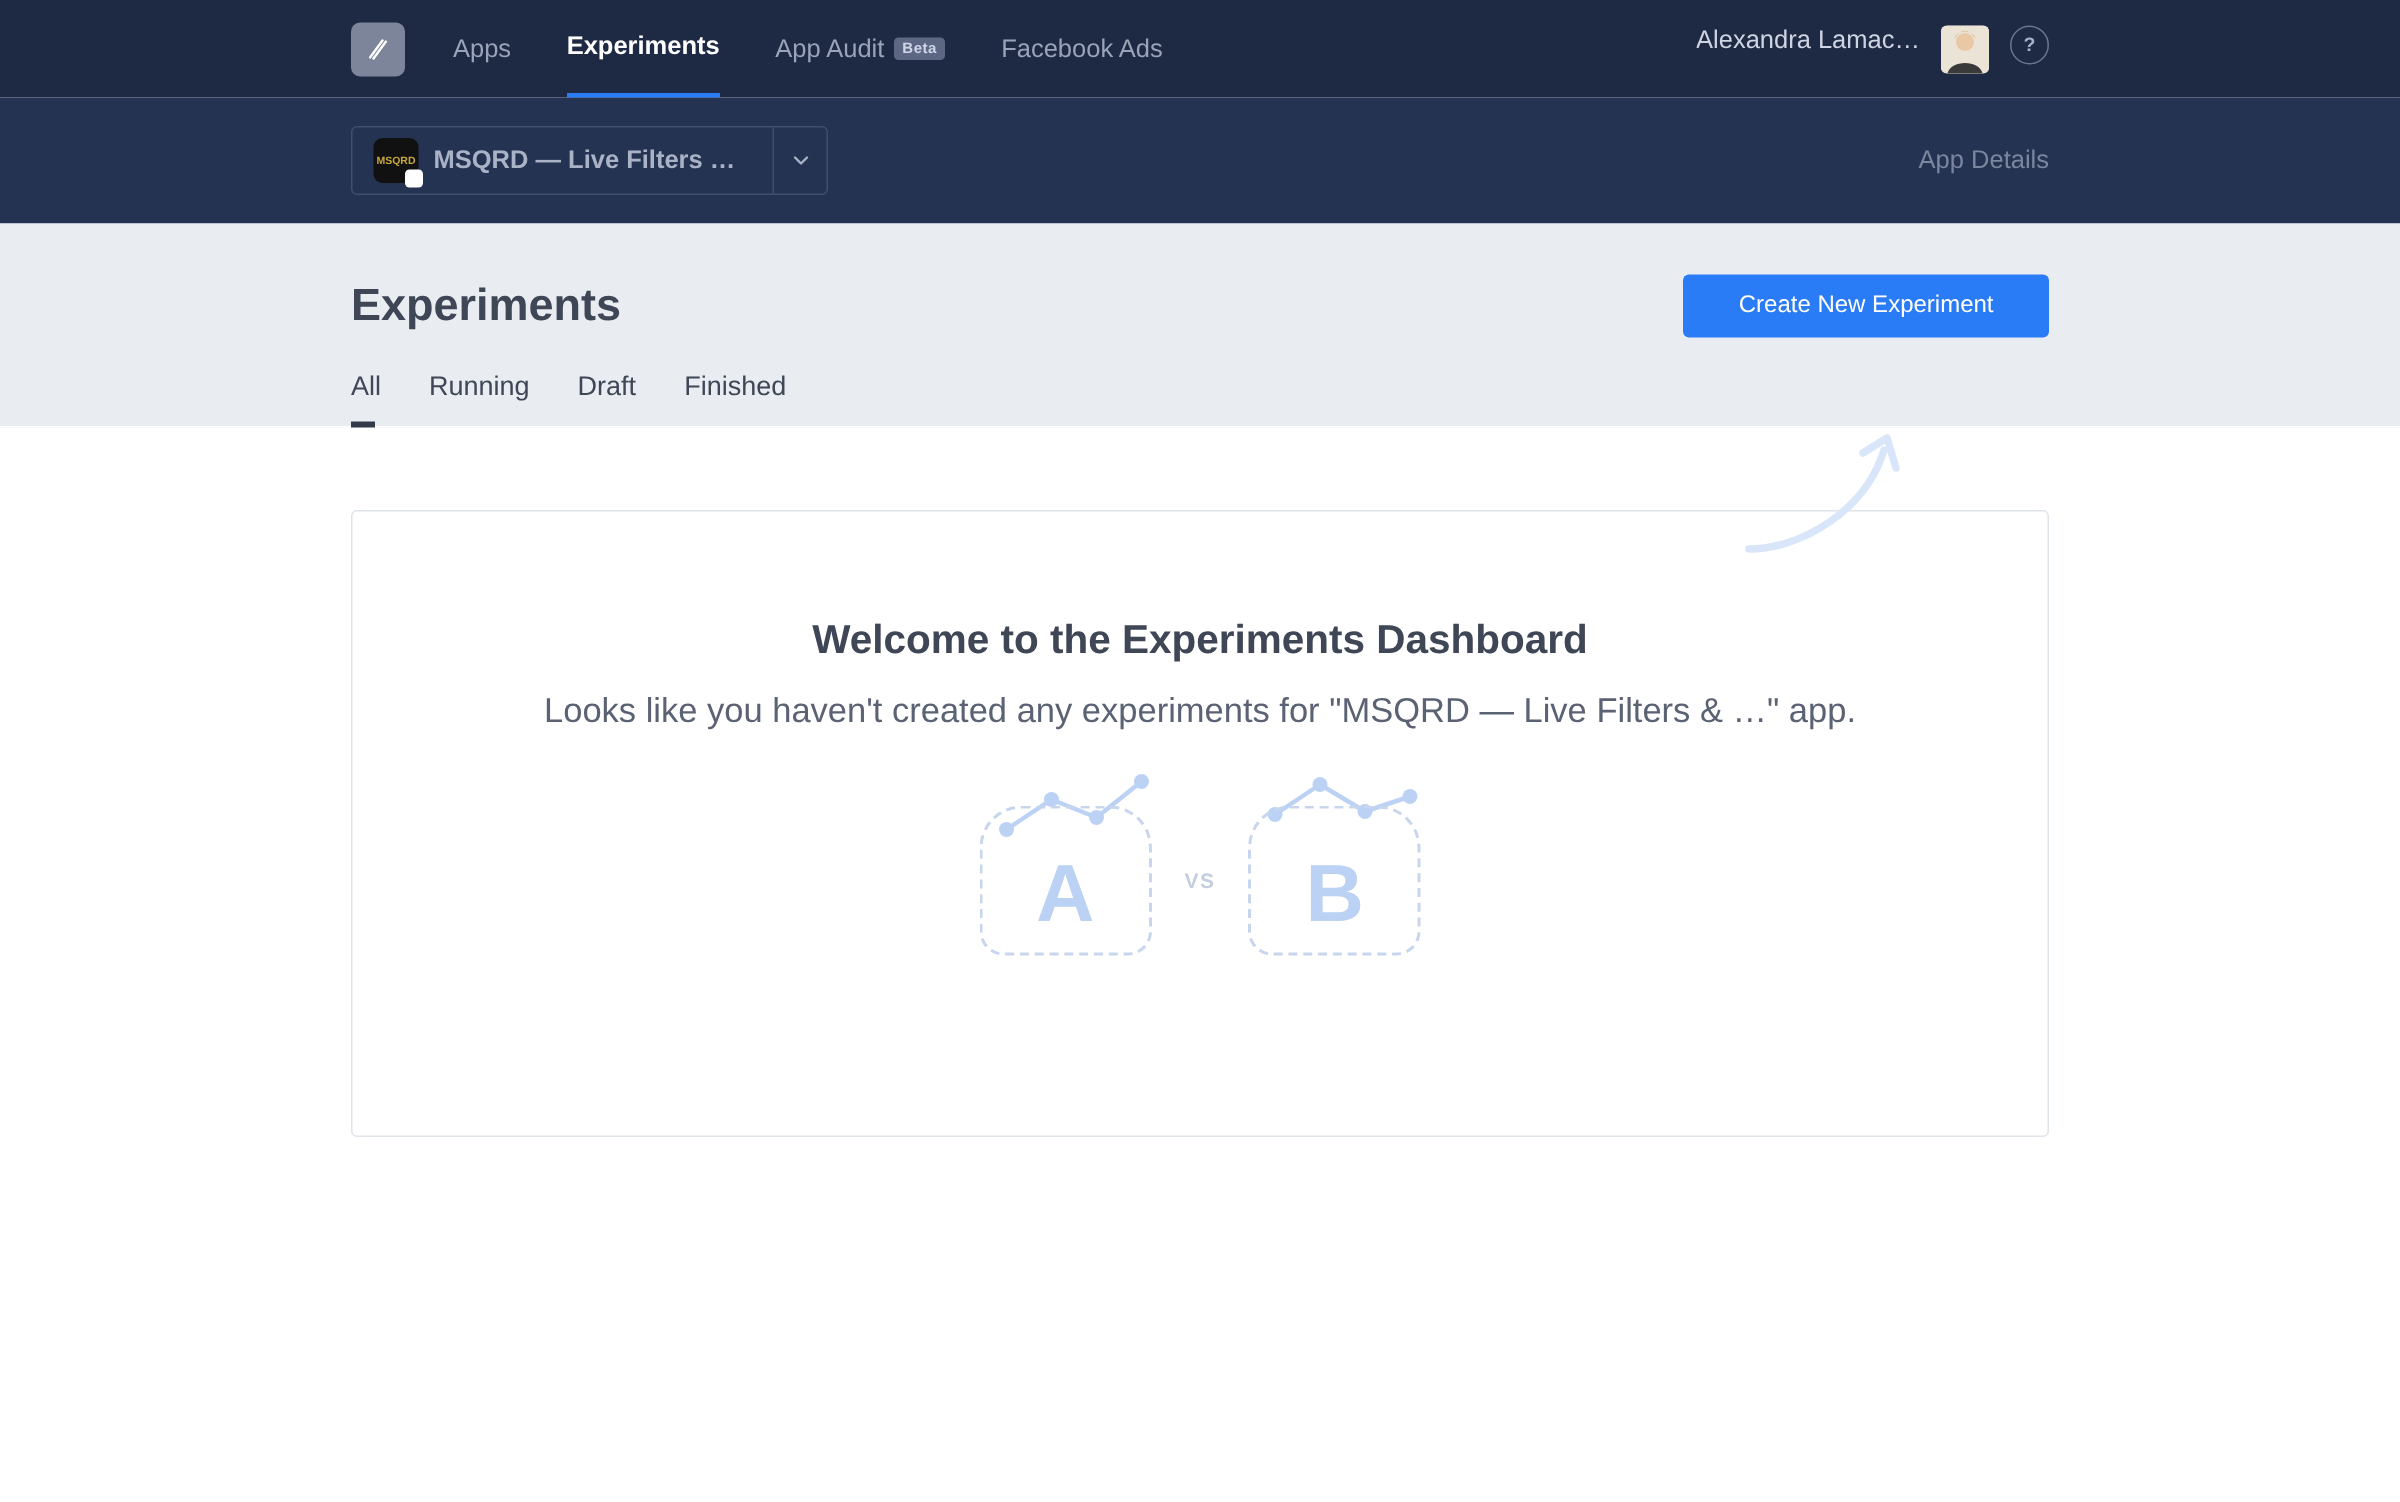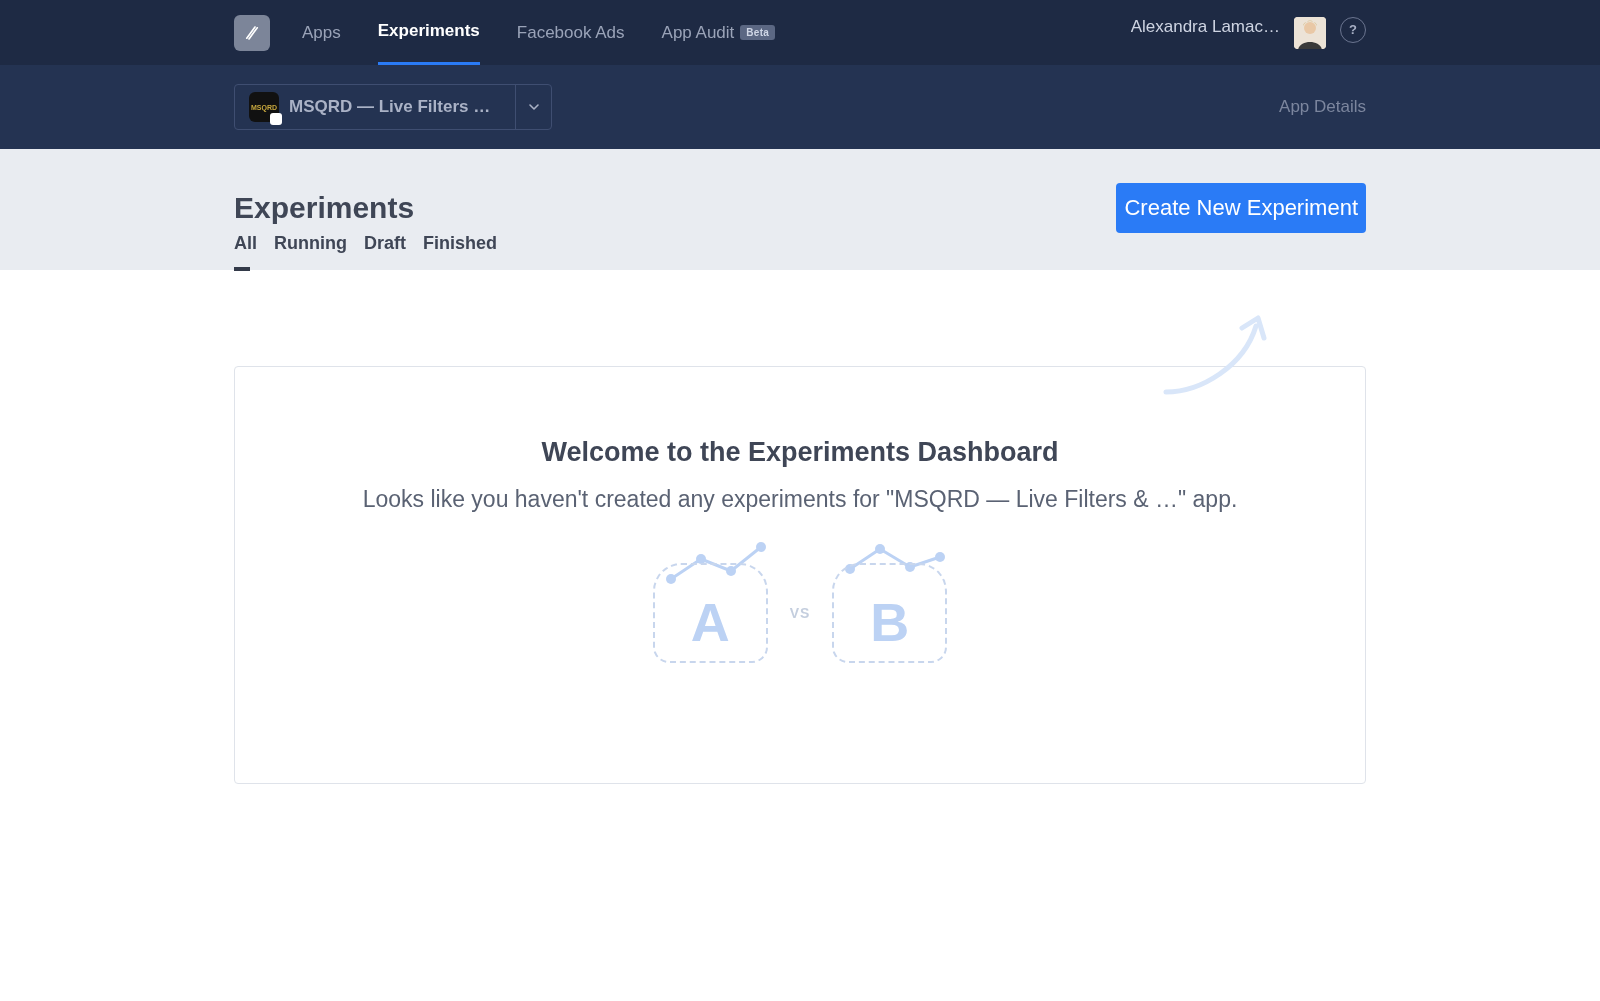--- a/index.html
+++ b/index.html
@@ -133,44 +133,44 @@
     background:var(--grey-light);
     padding:34px 0 0;
     border-bottom:1px solid #fff; 
   }
   .page-header-top{display:flex;align-items:center;justify-content:space-between;}
   .page-title{
     font-size:30px;font-weight:700;color:var(--grey-dark);
   }
   .new-exp-btn{
     background:var(--blue);color:#fff;border:none;border-radius:4px;
-    font-size:22px;padding:12px 8px;cursor:pointer;
+    font-size:16px;padding:12px 37px;cursor:pointer;
     font-weight:400;
   }
   .tabs{
-    display:flex;gap:17px;font-weight:bold;
+    display:flex;gap:32px;margin-top:22px;
   }
   .tab{
     font-size:18px;color:var(--grey-dark);padding-bottom:16px;cursor:pointer;
     position:relative;
   }
   .tab.active::after{
     content:"";position:absolute;left:0;bottom:-1px;width:16px;height:4px;background:#333a49;
   }
 
   
   .main{padding-top:55px;position:relative;}
   .main .container{position:relative;}
   .hint-arrow{
     position:absolute;right:90px;top:-56px;width:120px;height:90px;
     pointer-events:none;
   }
   .card{
     border:1px solid var(--border);border-radius:4px;
-    padding:70px 56px 120px;text-align:center;background:#fff;margin-top:40px;
+    padding:70px 56px 120px;text-align:center;background:#fff;
   }
   .welcome-title{
     font-size:27px;font-weight:700;color:var(--grey-dark);margin-bottom:18px;
   }
   .welcome-sub{
     font-size:23px;color:#5a6273;
   }
   .welcome-link{
     display:block;margin-top:2px;
     color:var(--blue);font-size:19px;cursor:pointer;
@@ -203,25 +203,25 @@
 <div class="topbar">
   <div class="container">
     <div class="logo">
       <svg viewBox="0 0 24 24">
         <path d="M5 19 L16 4 M8 20 L19 5" stroke="#fff" stroke-width="2.2" stroke-linecap="round" fill="none"></path>
       </svg>
     </div>
     <nav class="nav">
       <div class="nav-item">Apps</div>
       <div class="nav-item active">Experiments</div>
-      <div class="nav-item">Facebook Ads</div>
       <div class="nav-item">
         <span>App Audit</span>
         <span class="badge-beta">Beta</span>
       </div>
+      <div class="nav-item">Facebook Ads</div>
     </nav>
     <div class="topbar-right">
       <span class="username">Alexandra Lamac…</span>
       <div class="avatar">
         <svg viewBox="0 0 32 32">
           <rect width="32" height="32" fill="#ece3d7"></rect>
           <circle cx="16" cy="11" r="6" fill="#e9c8a6"></circle>
           <path d="M4 34 C4 22 28 22 28 34 Z" fill="#3a3a3a"></path>
           <path d="M9 9 Q16 -2 23 9 Q23 5 16 4 Q9 5 9 9 Z" fill="#d7c08e"></path>
         </svg>

